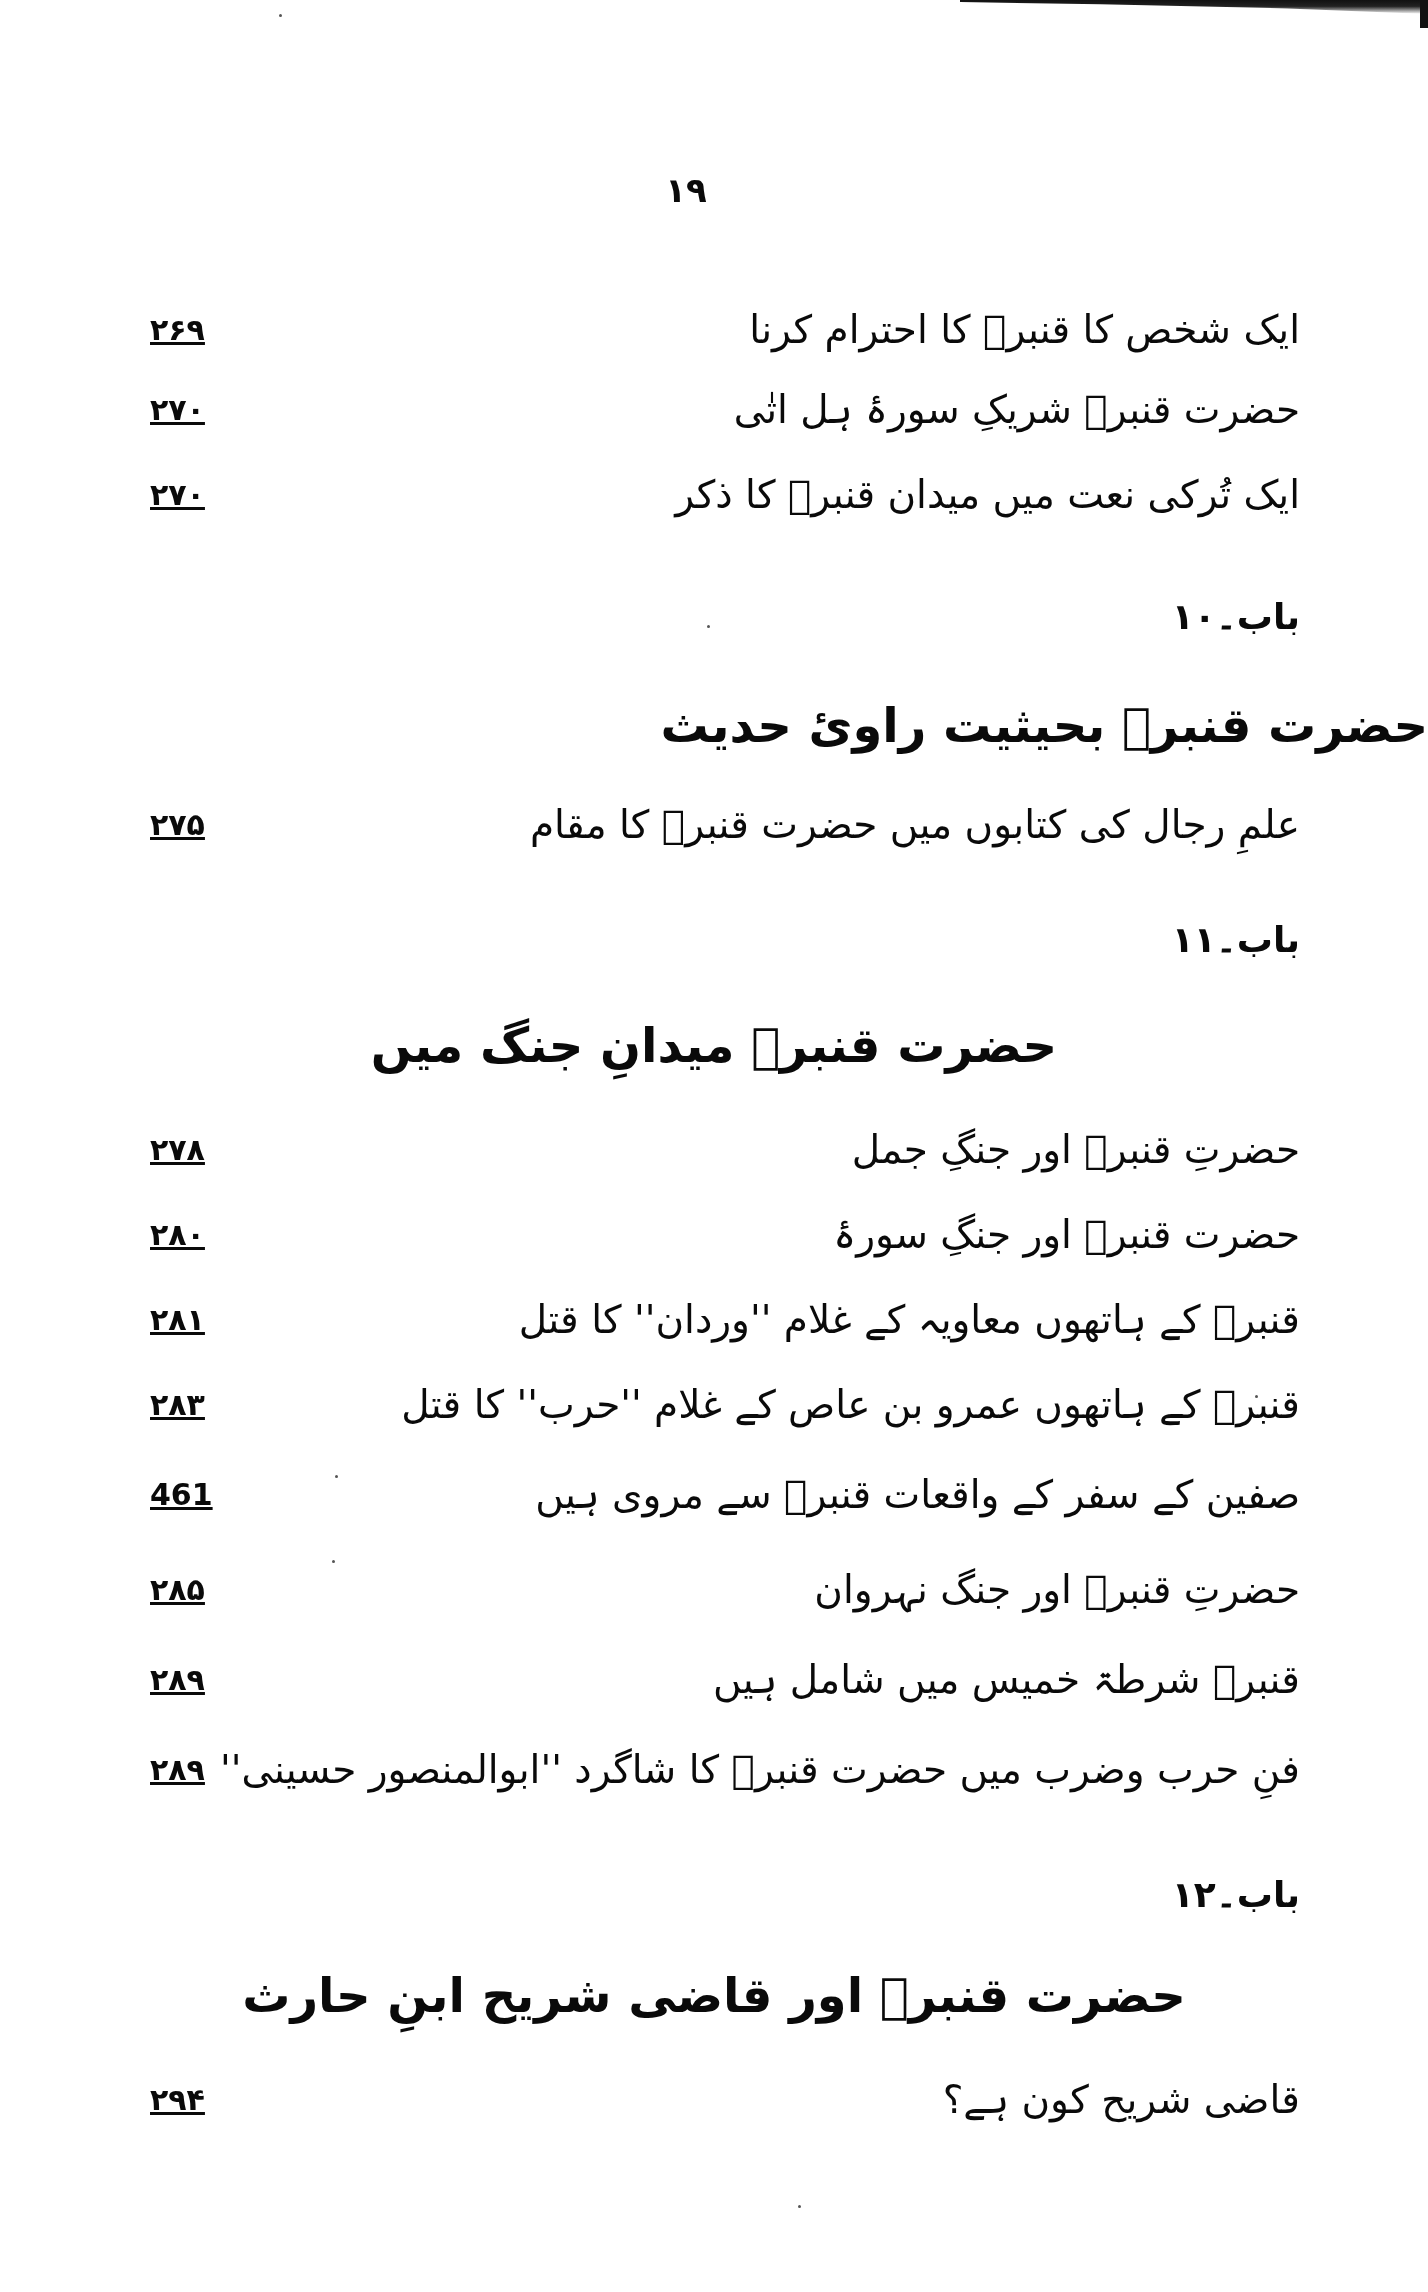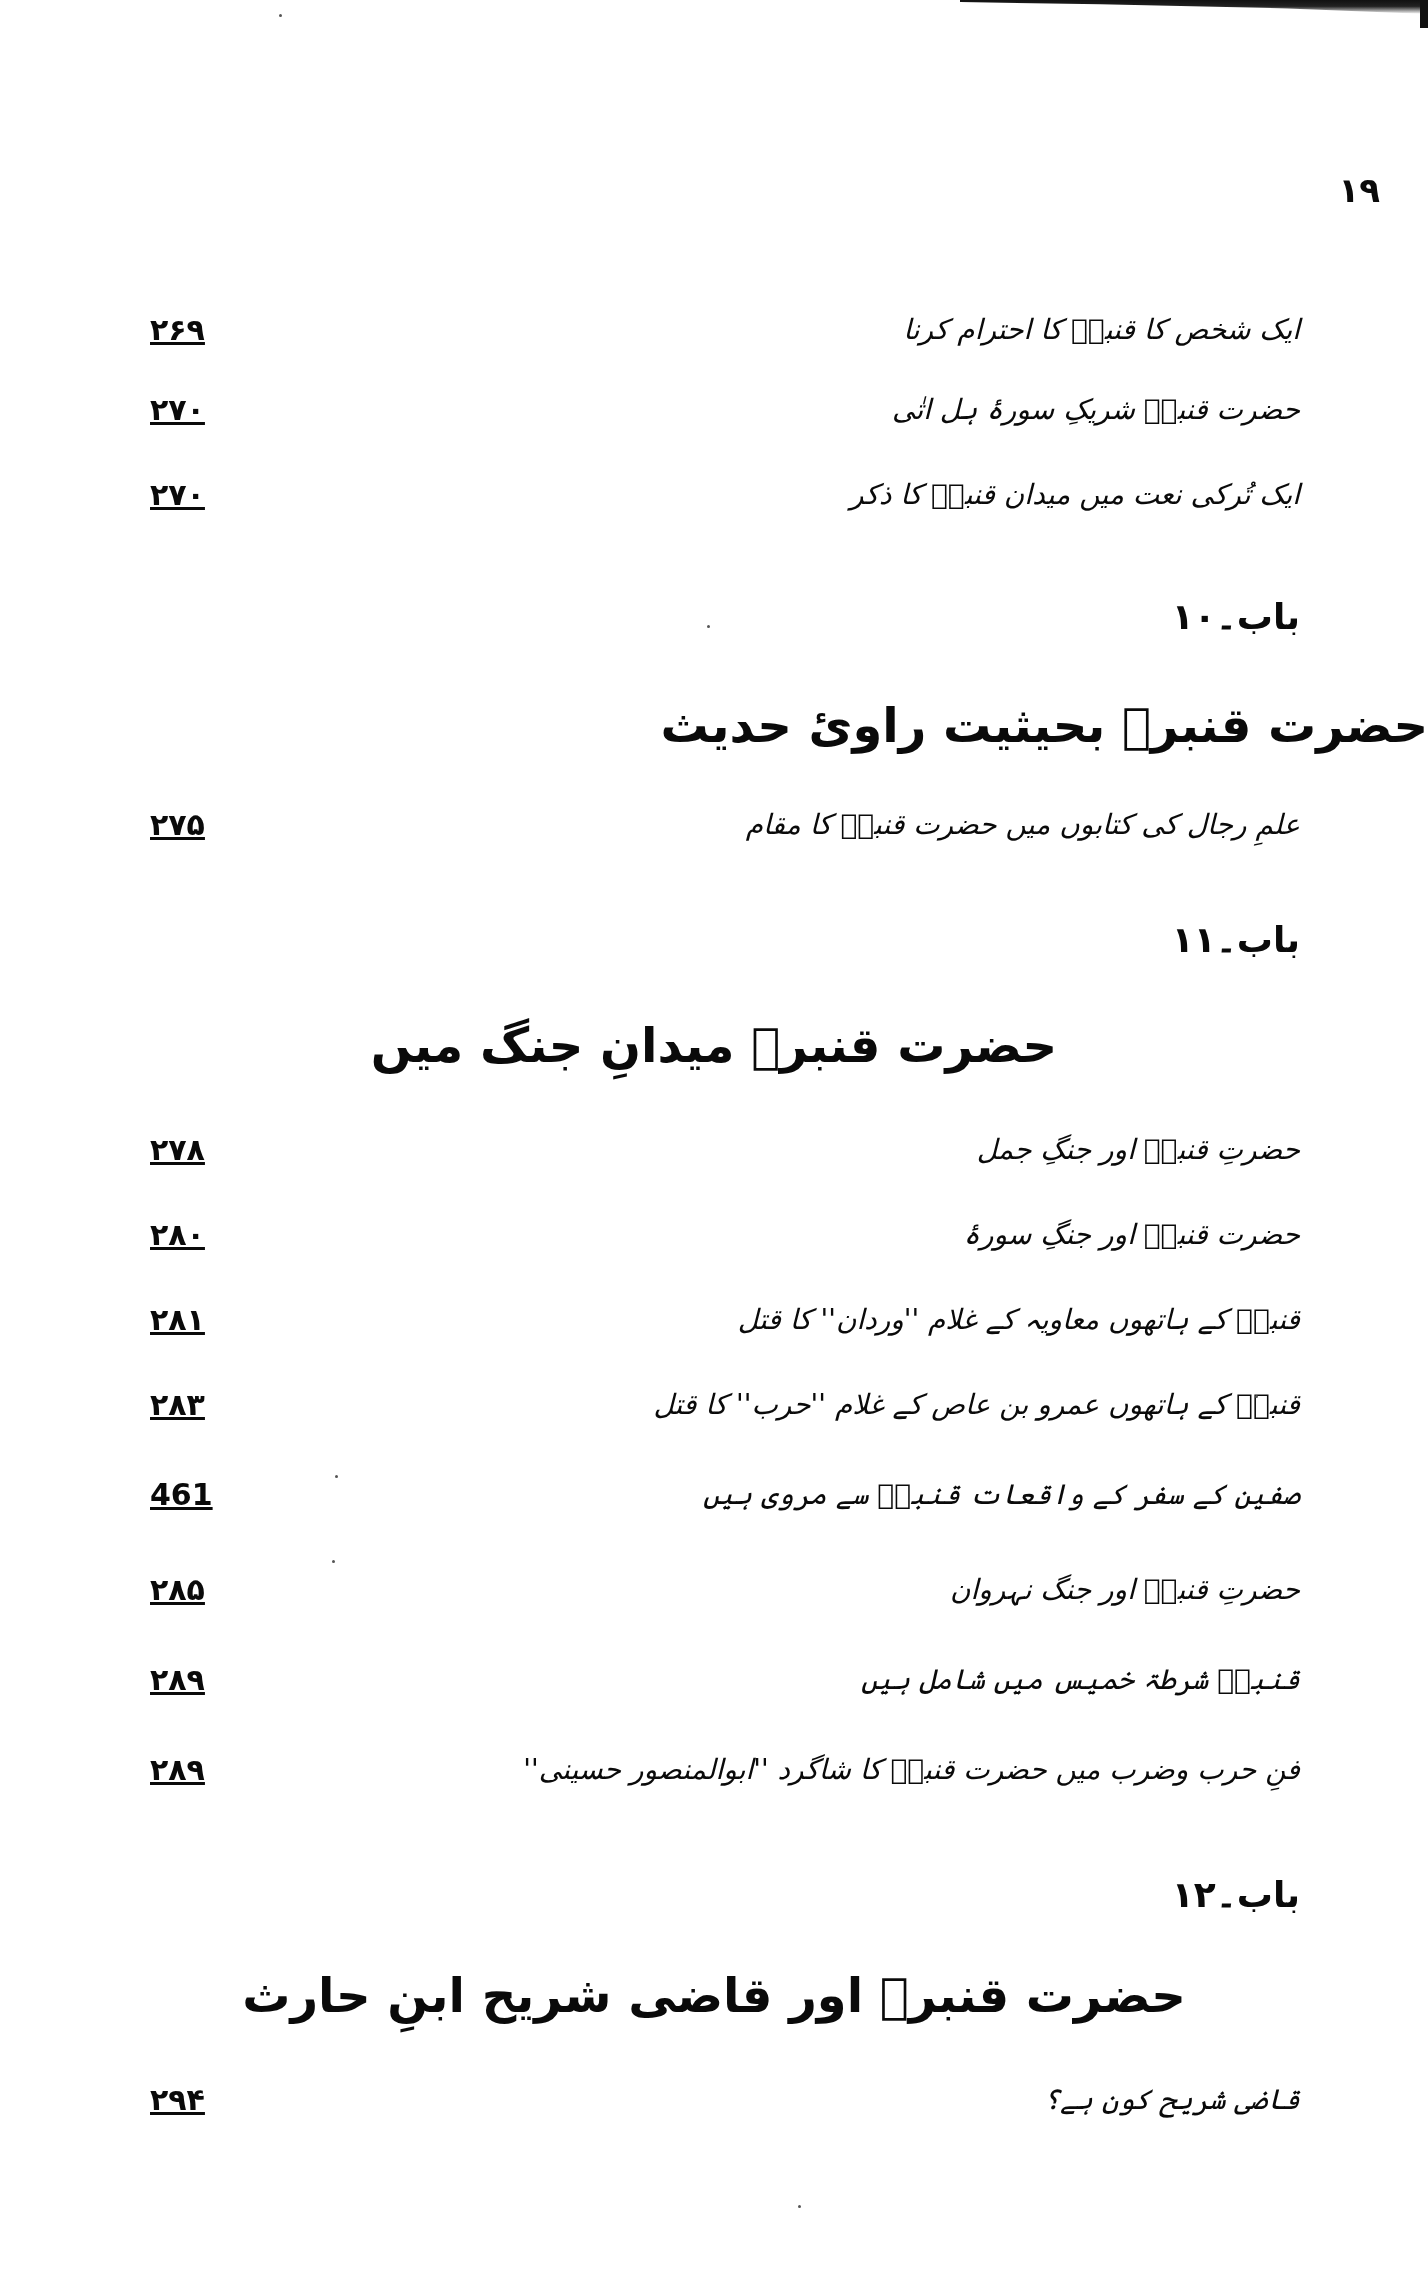--- a/index.html
+++ b/index.html
@@ -28,43 +28,42 @@
       position: absolute;
       top: 0;
       right: 0;
       width: 8px;
       height: 28px;
       background: #111;
     }
     .page-number {
       position: absolute;
       top: 170px;
-      left: 8px;
+      left: 0;
       width: 1372px;
-      text-align: right;
+      text-align: center;
       font-size: 34px;
       font-weight: bold;
       direction: rtl;
     }
     .row {
       position: absolute;
       left: 0;
       width: 1428px;
       height: 70px;
     }
     .entry-title {
       position: absolute;
       right: 128px;
       top: 0;
       direction: rtl;
       text-align: right;
-      font-size: 28px;
+      font-size: 39px;
       line-height: 70px;
       white-space: nowrap;
-      font-style: italic;
     }
     .entry-page {
       position: absolute;
       left: 150px;
       top: 0;
       direction: rtl;
       font-size: 30px;
       font-weight: bold;
       line-height: 70px;
       white-space: nowrap;

